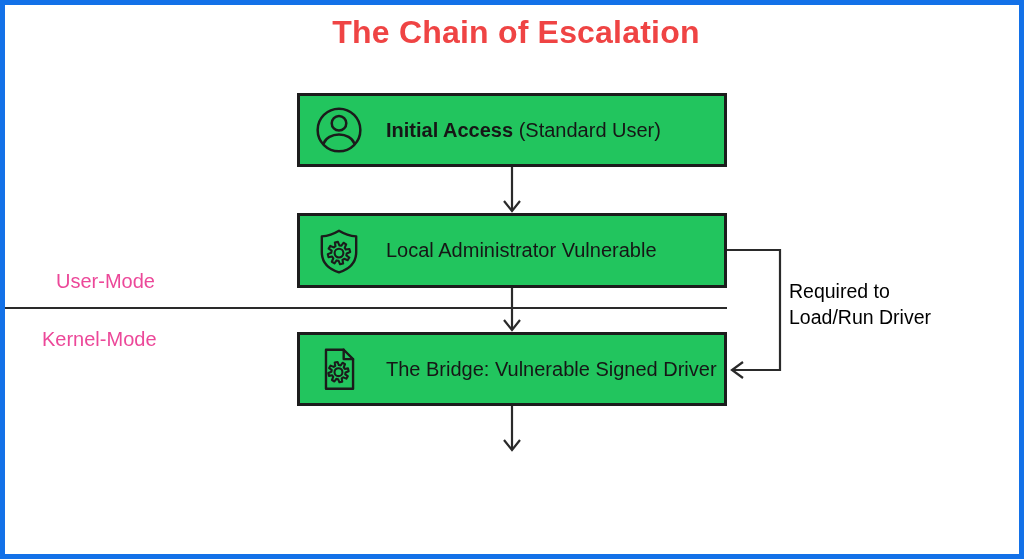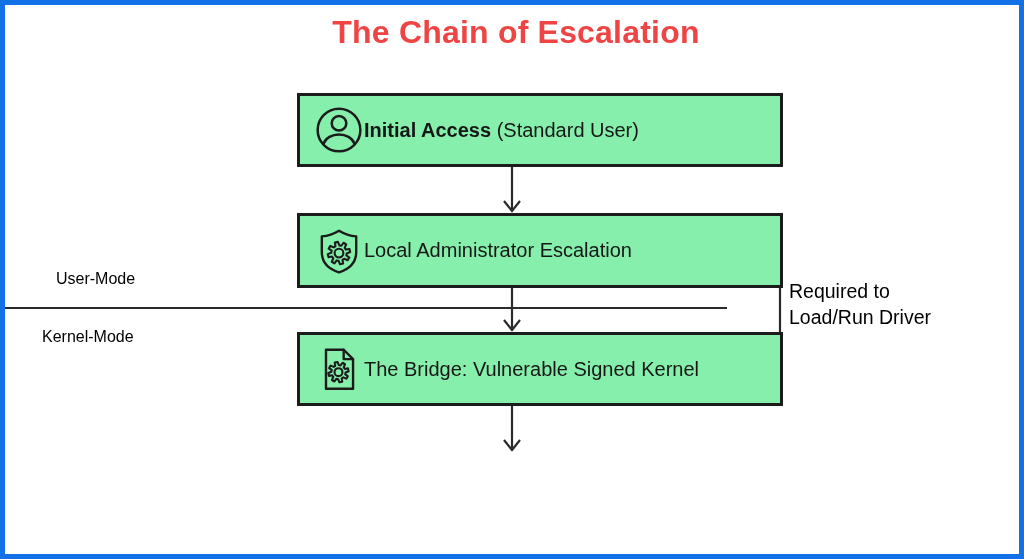--- a/index.html
+++ b/index.html
@@ -14,33 +14,33 @@
     font-family:"Liberation Sans", sans-serif;overflow:hidden;
   }
   .frame{position:absolute;inset:0;border:5px solid var(--blue);pointer-events:none;z-index:20;}
   .title{
     position:absolute;top:14px;left:4px;width:100%;text-align:center;
     font-size:32px;font-weight:700;color:#ef4444;letter-spacing:0.2px;z-index:5;
   }
   .wires{position:absolute;left:0;top:0;z-index:1;}
   .wires path{stroke:var(--wire);stroke-width:2.2;fill:none;}
   .node{
-    position:absolute;left:297px;width:486px;height:74px;box-sizing:border-box;
-    border:3px solid var(--ink);background:#86efac;display:flex;align-items:center;
-    padding:0 14px;z-index:5;
+    position:absolute;left:297px;width:430px;height:74px;box-sizing:border-box;
+    border:3px solid var(--ink);background:#22c55e;display:flex;align-items:center;
+    padding:0 14px;gap:22px;z-index:5;
   }
   .node .icon{width:50px;height:50px;flex:0 0 auto;display:flex;align-items:center;justify-content:center;}
   .node .icon svg{display:block;}
   .nlabel{font-size:20px;color:#161616;white-space:nowrap;}
   .t-bold{font-weight:700;white-space:pre;}
   .t-reg{font-weight:400;white-space:pre;}
   .node.accent{border-color:var(--red);height:76px;}
   .node.accent .nlabel{color:var(--red);}
   .node.accent .t-bold{font-weight:700;}
-  .mode-label{position:absolute;font-size:16px;color:#000000;z-index:5;}
+  .mode-label{position:absolute;font-size:20px;color:#ec4899;z-index:5;}
   .mode-user{left:56px;top:270px;}
   .mode-kernel{left:42px;top:328px;}
   .bypass-label{
     position:absolute;left:789px;top:278px;font-size:19.5px;line-height:26px;
     color:#000000;z-index:5;
   }
 </style>
 </head>
 <body>
 
@@ -72,33 +72,33 @@
   </div>
 
   <div class="node" style="top:213px;height:75px">
     <span class="icon">
       <svg width="50" height="50" viewBox="0 0 48 48" fill="none" stroke="#1b1b1b" stroke-width="2.3" stroke-linecap="round" stroke-linejoin="round">
         <path d="M24 4.5 C19 7.5 12.5 9.5 7.5 10 L7.5 25 C7.5 35 14.5 41.5 24 44.5 C33.5 41.5 40.5 35 40.5 25 L40.5 10 C35.5 9.5 29 7.5 24 4.5 Z"></path>
         <path stroke-width="2" d="M31.39 26.35 L31.04 28.29 L33.91 30.29 L32.32 32.88 L28.98 31.47 L27.36 32.59 L27.98 36.04 L25.02 36.75 L23.65 33.39 L21.71 33.04 L19.71 35.91 L17.12 34.32 L18.53 30.98 L17.41 29.36 L13.96 29.98 L13.25 27.02 L16.61 25.65 L16.96 23.71 L14.09 21.71 L15.68 19.12 L19.02 20.53 L20.64 19.41 L20.02 15.96 L22.98 15.25 L24.35 18.61 L26.29 18.96 L28.29 16.09 L30.88 17.68 L29.47 21.02 L30.59 22.64 L34.04 22.02 L34.75 24.98 Z"></path>
         <circle cx="24" cy="26" r="4.2" stroke-width="2"></circle>
       </svg>
     </span>
-    <span class="nlabel"><span class="t-bold"></span><span class="t-reg">Local Administrator Escalation</span></span>
+    <span class="nlabel"><span class="t-bold"></span><span class="t-reg">Local Administrator Vulnerable</span></span>
   </div>
 
   <div class="node" style="top:332px">
     <span class="icon">
       <svg width="50" height="50" viewBox="0 0 48 48" fill="none" stroke="#1b1b1b" stroke-width="2.3" stroke-linecap="round" stroke-linejoin="round">
         <path d="M11.5 5.5 H28.5 L37.5 14.5 V43 H11.5 Z"></path>
         <path d="M28.5 5.5 V14.5 H37.5"></path>
         <path stroke-width="2" d="M30.29 27.32 L29.97 29.10 L32.49 30.89 L31.05 33.25 L28.08 32.03 L26.59 33.06 L27.11 36.11 L24.42 36.76 L23.18 33.79 L21.40 33.47 L19.61 35.99 L17.25 34.55 L18.47 31.58 L17.44 30.09 L14.39 30.61 L13.74 27.92 L16.71 26.68 L17.03 24.90 L14.51 23.11 L15.95 20.75 L18.92 21.97 L20.41 20.94 L19.89 17.89 L22.58 17.24 L23.82 20.21 L25.60 20.53 L27.39 18.01 L29.75 19.45 L28.53 22.42 L29.56 23.91 L32.61 23.39 L33.26 26.08 Z"></path>
         <circle cx="23.5" cy="27" r="3.8" stroke-width="2"></circle>
       </svg>
     </span>
-    <span class="nlabel"><span class="t-bold"></span><span class="t-reg">The Bridge: Vulnerable Signed Kernel</span></span>
+    <span class="nlabel"><span class="t-bold"></span><span class="t-reg">The Bridge: Vulnerable Signed Driver</span></span>
   </div>
 
 
   <div class="mode-label mode-user">User-Mode</div>
   <div class="mode-label mode-kernel">Kernel-Mode</div>
 
   <div class="bypass-label">
     <div>Required to</div>
     <div>Load/Run Driver</div>
   </div>

